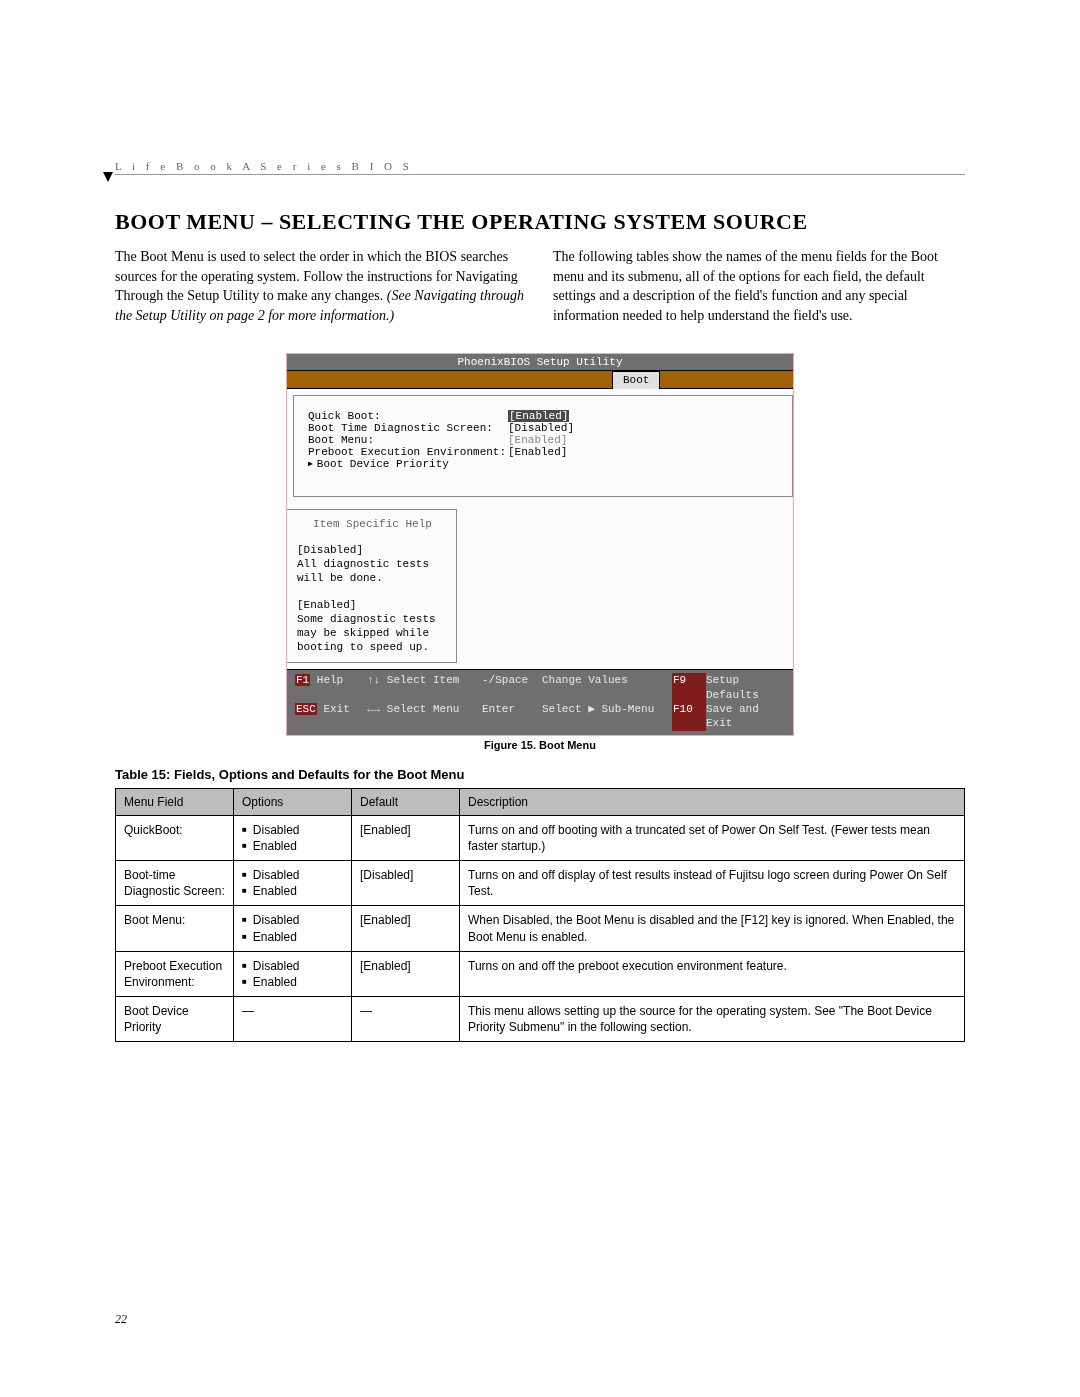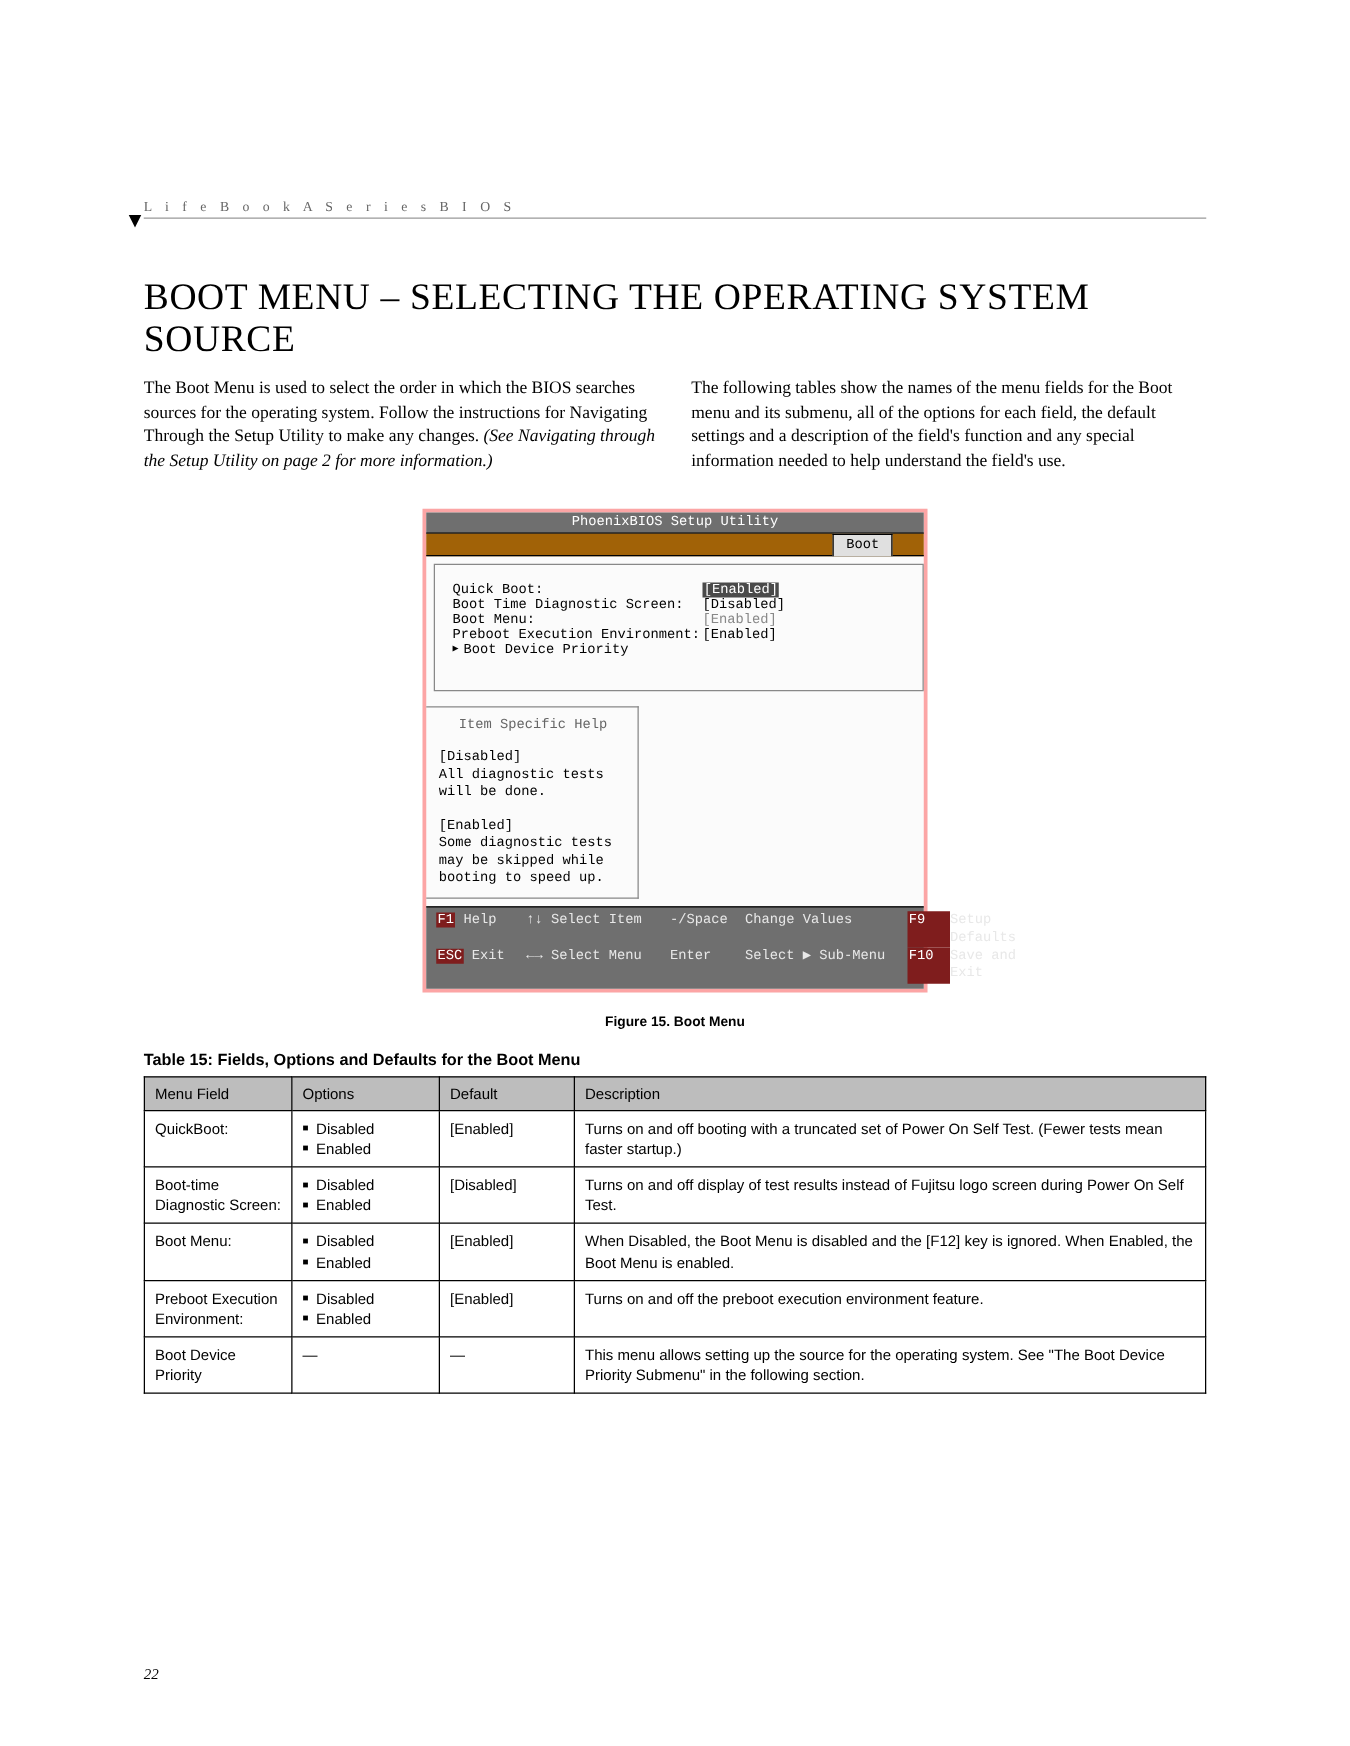--- a/index.html
+++ b/index.html
@@ -25,41 +25,41 @@
     position: absolute;
     left: -12px;
     bottom: -8px;
     width: 0; height: 0;
     border-left: 5px solid transparent;
     border-right: 5px solid transparent;
     border-top: 10px solid #000;
   }
   h1.title {
     font-family: Georgia, 'Times New Roman', serif;
-    font-weight: normal;
-    font-size: 30px;
+    font-weight: bold;
+    font-size: 22px;
     letter-spacing: 0.5px;
-    margin-top: 46px;
+    margin-top: 34px;
     margin-bottom: 12px;
     text-transform: uppercase;
   }
   .intro-cols {
     display: flex;
     gap: 26px;
     font-size: 14px;
     line-height: 1.4;
     margin-bottom: 28px;
   }
   .intro-cols .col { flex: 1; }
   .intro-cols .ital { font-style: italic; }
   
   .bios-box {
-    width: 404px;
-    margin: 0 auto 18px auto;
-    border: 3px solid #fca5a5;
+    width: 508px;
+    margin: 0 auto 3px auto;
+    border: 1px solid #fca5a5;
     font-family: 'Courier New', monospace;
     font-size: 11px;
     background: #fbfbfb;
   }
   .bios-title {
     background: #6f6f6f;
     color: #fff;
     text-align: center;
     padding: 2px 0;
     border-bottom: 1px solid #000;
@@ -150,21 +150,21 @@
     padding: 6px 8px;
     vertical-align: top;
     line-height: 1.35;
   }
   table.fields td.options ul { list-style: none; padding-left: 0;}
   table.fields td.options li::before {
     content: "■"; font-size: 8px; margin-right: 6px; display:inline-block; transform: translateY(-2px);
   }
   .pgnum {
     position: absolute;
-    bottom: 50px;
+    bottom: 70px;
     left: 115px;
     font-style: italic;
     font-size: 12px;
     font-family: Georgia, serif;
   }
   .col-mf { width: 118px;}
   .col-op { width: 118px;}
   .col-df { width: 108px;}
 </style>
 </head>

